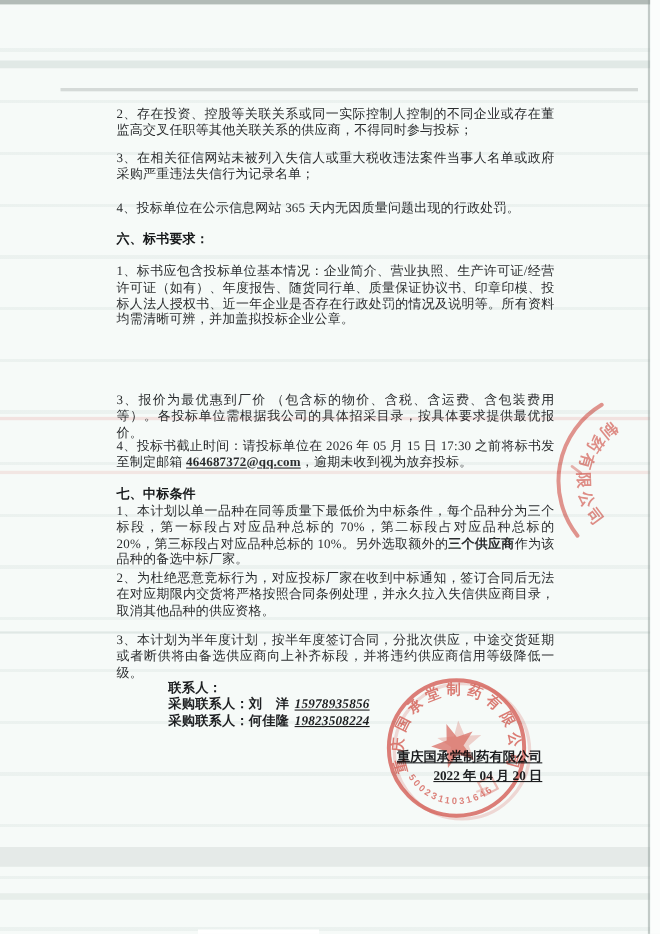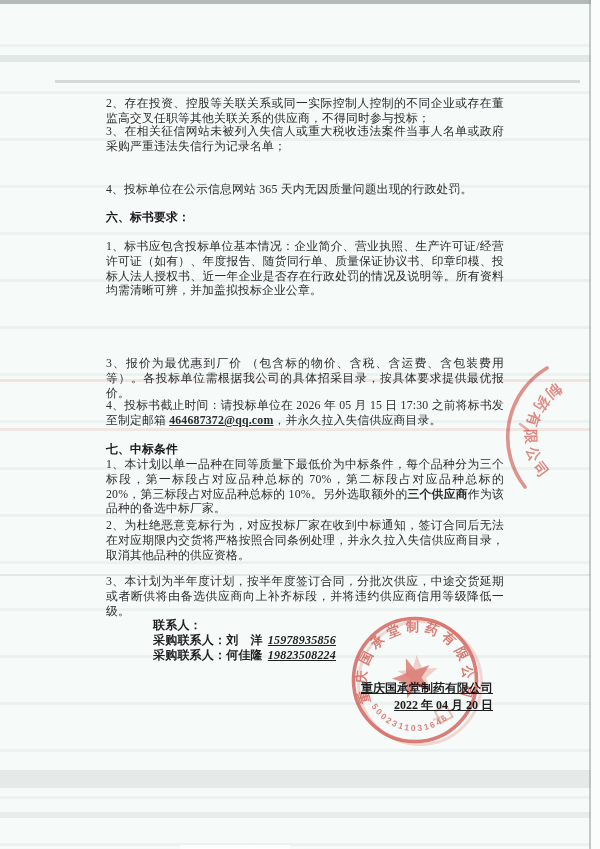--- a/index.html
+++ b/index.html
@@ -52,27 +52,27 @@
   <div class="streak st-pink1"></div>
   <div class="streak st-pink2"></div>
   <div class="streak st-c"></div>
   <div class="streak st-d"></div>
   <div class="streak st-e"></div>
   <div class="edge-strip"></div>
   <div class="edge-line"></div>
   <div class="bottom-chip"></div>
 
   <p class="para" style="top:96px">2、存在投资、控股等关联关系或同一实际控制人控制的不同企业或存在董监高交叉任职等其他关联关系的供应商，不得同时参与投标；</p>
-  <p class="para" style="top:124px">3、在相关征信网站未被列入失信人或重大税收违法案件当事人名单或政府采购严重违法失信行为记录名单；</p>
+  <p class="para" style="top:136px">3、在相关征信网站未被列入失信人或重大税收违法案件当事人名单或政府采购严重违法失信行为记录名单；</p>
   <p class="para" style="top:182px">4、投标单位在公示信息网站 365 天内无因质量问题出现的行政处罚。</p>
 
   <p class="para hd" style="top:210px">六、标书要求：</p>
   <p class="para" style="top:239px">1、标书应包含投标单位基本情况：企业简介、营业执照、生产许可证/经营许可证（如有）、年度报告、随货同行单、质量保证协议书、印章印模、投标人法人授权书、近一年企业是否存在行政处罚的情况及说明等。所有资料均需清晰可辨，并加盖拟投标企业公章。</p>
   <p class="para" style="top:356px">3、报价为最优惠到厂价 （包含标的物价、含税、含运费、含包装费用等）。各投标单位需根据我公司的具体招采目录，按具体要求提供最优报价。</p>
-  <p class="para" style="top:398px"><span>4、投标书截止时间：请投标单位在 2026 年 05 月 15 日 17:30 之前将标书发至制定邮箱 </span><span class="seg-link">464687372@qq.com</span><span>，并永久拉入失信供应商目录。</span></p>
+  <p class="para" style="top:398px"><span>4、投标书截止时间：请投标单位在 2026 年 05 月 15 日 17:30 之前将标书发至制定邮箱 </span><span class="seg-link">464687372@qq.com</span><span>，逾期未收到视为放弃投标。</span></p>
 
   <p class="para hd" style="top:442px">七、中标条件</p>
   <p class="para" style="top:457px"><span>1、本计划以单一品种在同等质量下最低价为中标条件，每个品种分为三个标段，第一标段占对应品种总标的 70%，第二标段占对应品种总标的 20%，第三标段占对应品种总标的 10%。另外选取额外的</span><span class="seg-bold">三个供应商</span><span>作为该品种的备选中标厂家。</span></p>
   <p class="para" style="top:518px">2、为杜绝恶意竞标行为，对应投标厂家在收到中标通知，签订合同后无法在对应期限内交货将严格按照合同条例处理，并永久拉入失信供应商目录，取消其他品种的供应资格。</p>
   <p class="para" style="top:574px">3、本计划为半年度计划，按半年度签订合同，分批次供应，中途交货延期或者断供将由备选供应商向上补齐标段，并将违约供应商信用等级降低一级。</p>
 
   <p class="para contact" style="top:618px">联系人：</p>
   <p class="para contact" style="top:633px"><span>采购联系人：刘　洋</span><span class="contact-value">15978935856</span></p>
   <p class="para contact" style="top:648px"><span>采购联系人：何佳隆</span><span class="contact-value">19823508224</span></p>
 

